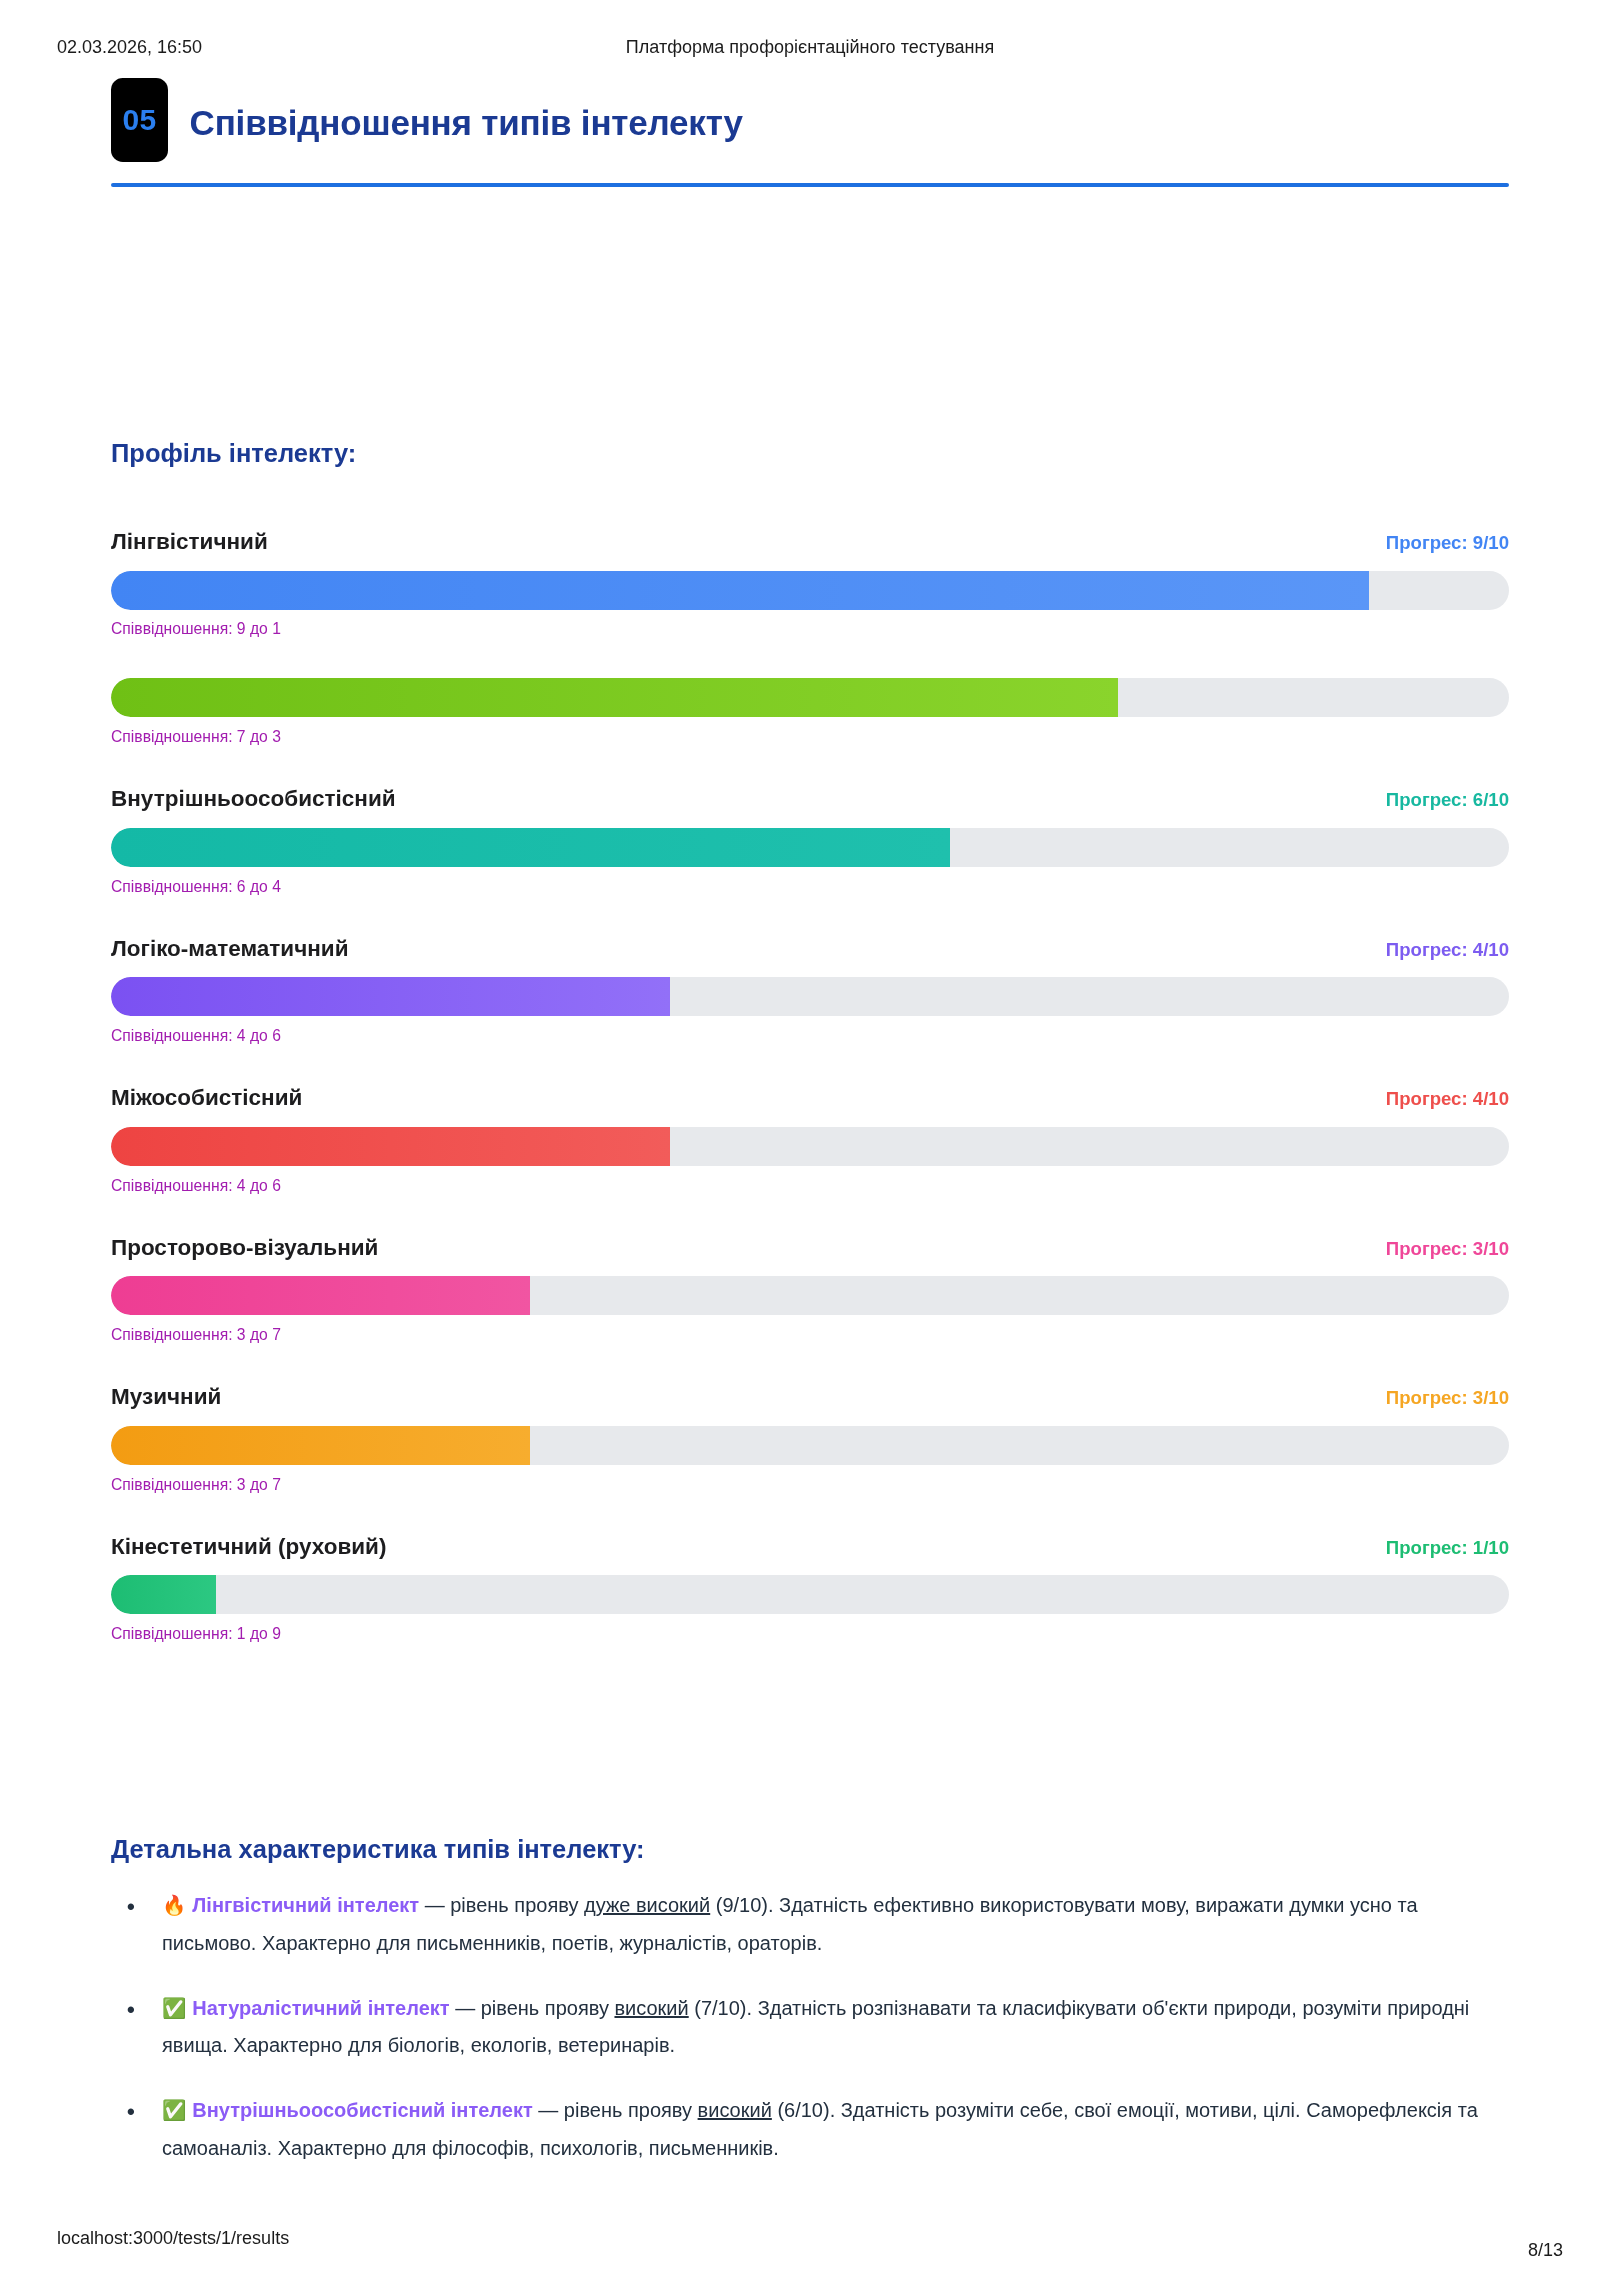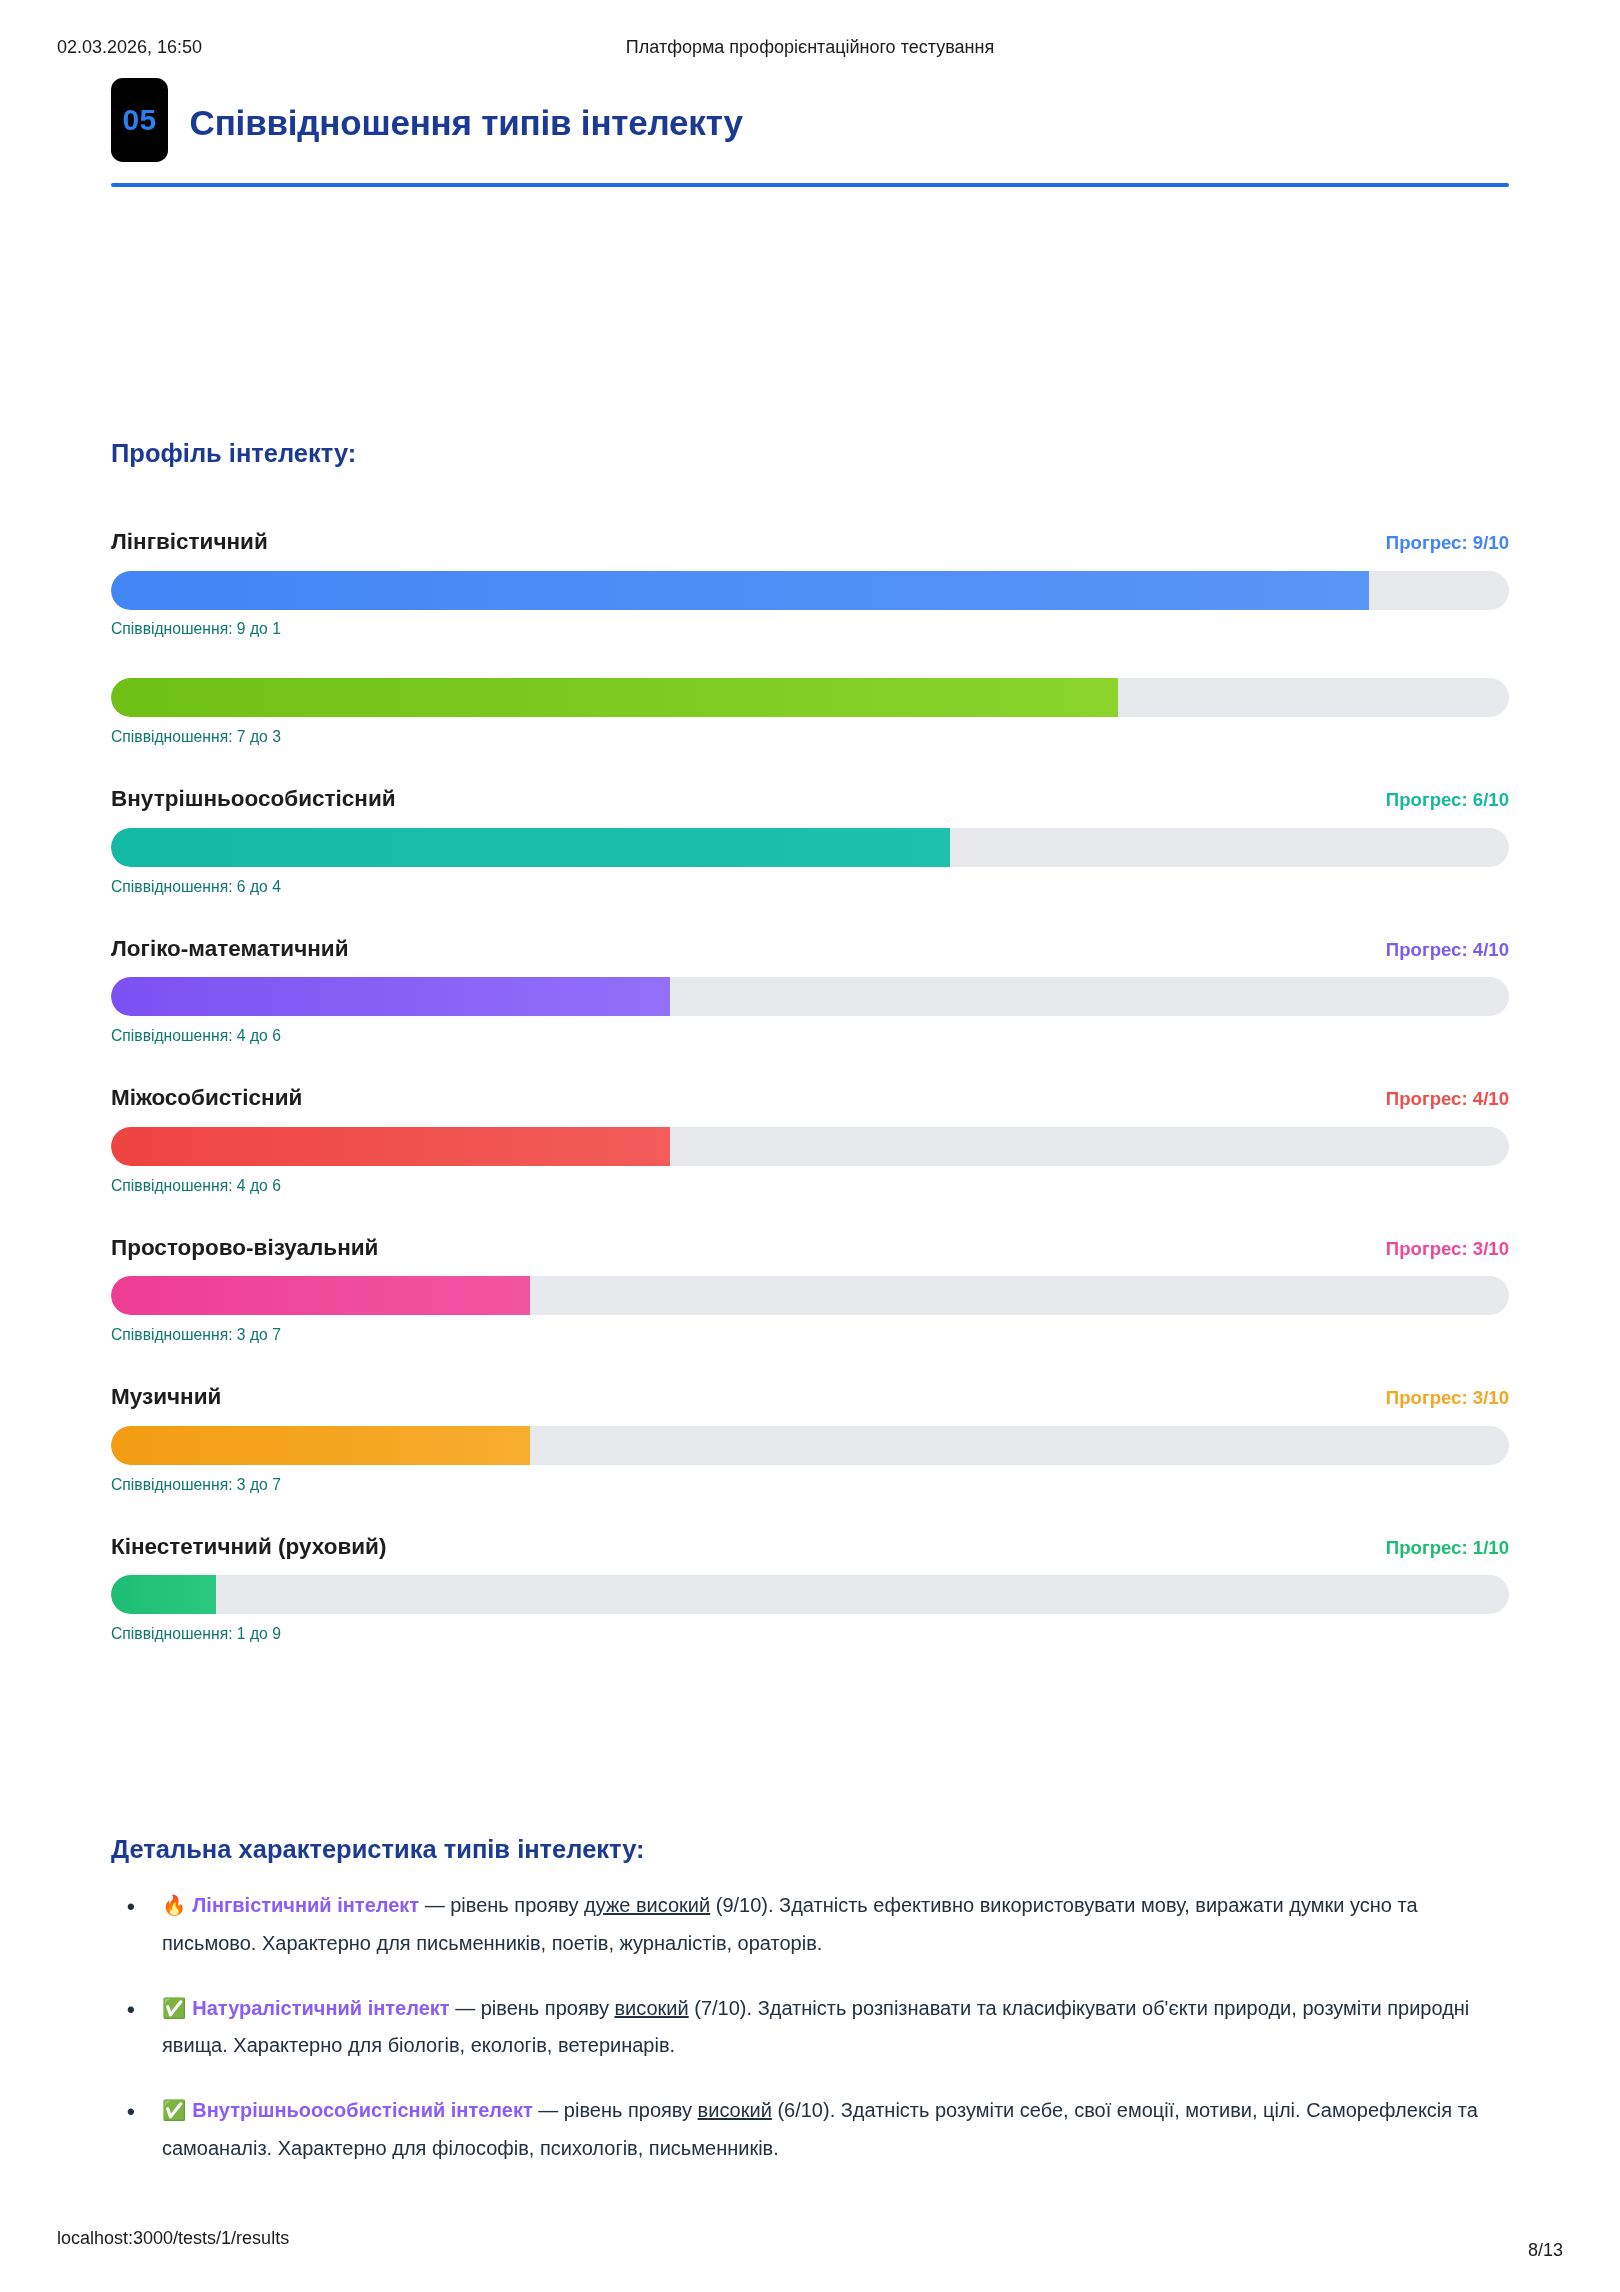--- a/index.html
+++ b/index.html
@@ -159,21 +159,21 @@
     position: relative;
   }
   .fill {
     height: 100%;
     border-radius: 19.6px 0 0 19.6px;
   }
 
   .bar-ratio {
     margin-top: 10.8px;
     font-size: 15.7px;
-    color: #0f766e;
+    color: #a21caf;
   }
 
   
   .details-heading {
     position: absolute;
     top: 1835px;
     left: 111px;
     font-size: 25.5px;
     font-weight: bold;
     color: #1b3a93;

